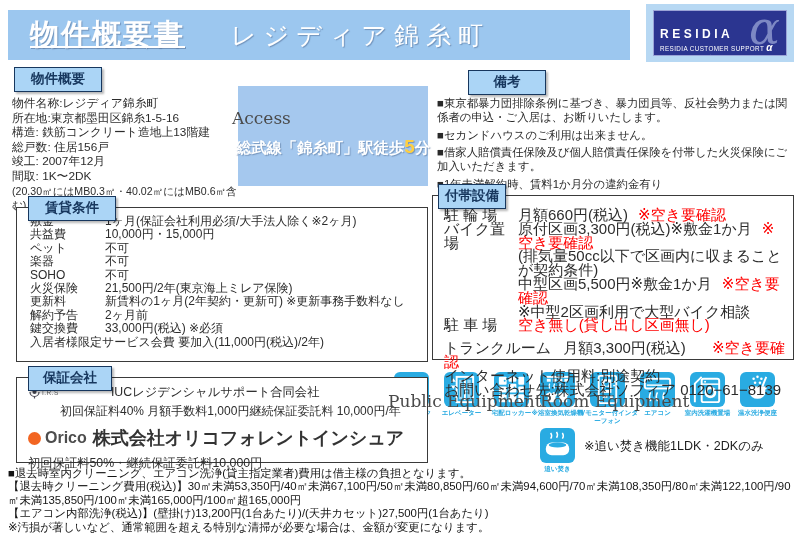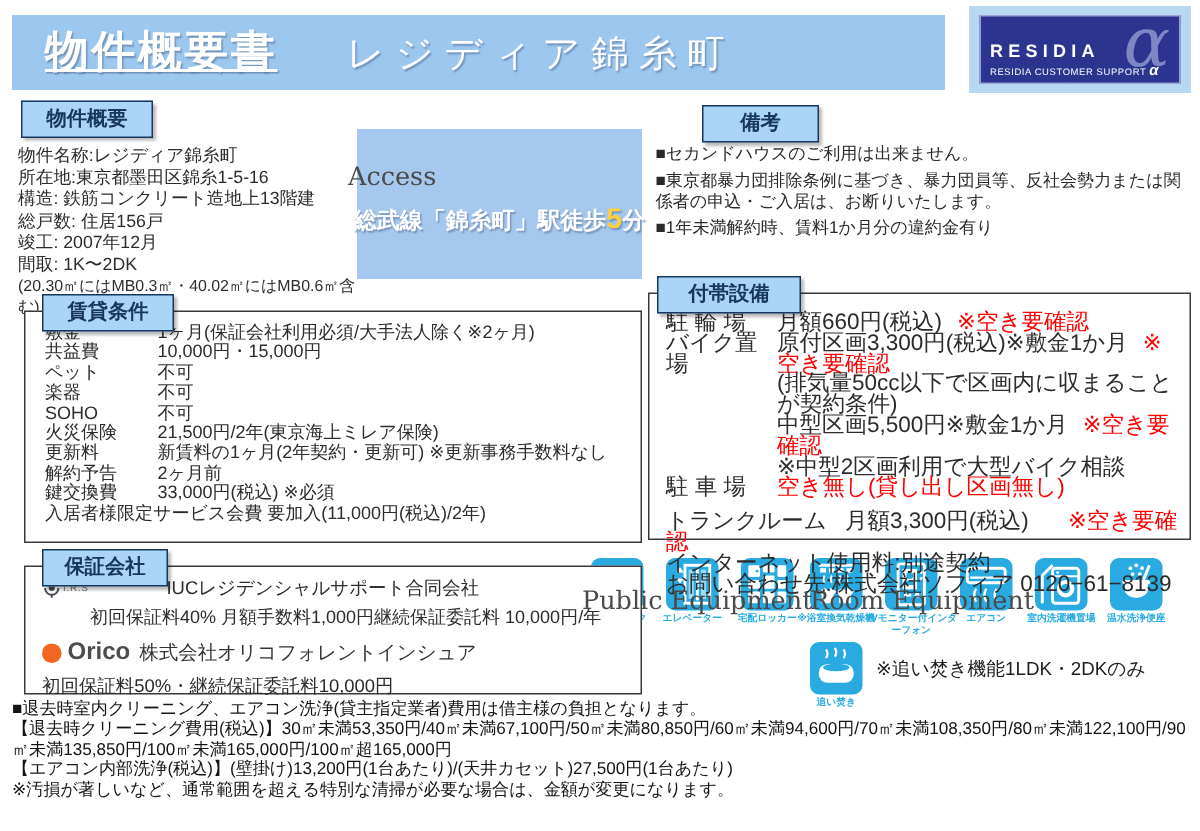--- a/index.html
+++ b/index.html
@@ -57,21 +57,21 @@
 
   
   .gua-content { position:absolute; left:28px; top:384px; width:392px; color:#2c2c2c; z-index:2; }
   .gua-line1 { display:flex; align-items:center; font-size:12.3px;gap:47px; }
   .irs-mark { display:flex; align-items:center; margin-right:5px; }
   .irs-text { font-size:6.5px; color:#666; letter-spacing:.5px; margin-left:1px; }
   .gua-line2 { font-size:12px; margin:2px 0 6px 32px; }
   .gua-line3 { display:flex; align-items:center; }
   .orico-dot { width:13px; height:13px; border-radius:50%; background:#f26522; margin-right:4px; flex:none; }
   .orico-word { font-size:16px; font-weight:bold; color:#4d4d4d; margin-right:6px; }
-  .orico-name { font-size:13px; font-weight:normal; color:#333; }
+  .orico-name { font-size:18px; font-weight:bold; color:#333; }
   .gua-line4 { font-size:12.3px; margin-top:5px; }
 
   
   .eq-row { position:absolute; display:flex; gap:7px; }
   .eq-cell { width:43px; display:flex; flex-direction:column; align-items:center; }
   .eq-icon { width:35px; height:35px; background:#29abe2; border-radius:6px; flex:none; }
   .eq-lbl { width:62px; margin-top:2px; font-size:6.5px; line-height:7.6px; text-align:center; color:#29abe2; font-weight:bold; }
   .reheat-note { position:absolute; left:584px; top:438px; font-size:12.5px; color:#1d1d1d; }
 
   
@@ -110,22 +110,23 @@
 
   <div class="serif-heading" style="left:232px; top:64px;">Access</div>
   <div class="access-box">
     <div class="access-text">
       <span>総武線「錦糸町」駅徒歩</span><span class="access-min">5</span><span>分</span>
     </div>
   </div>
 
   <div class="sec-label" style="left:468px; top:70px; width:78px;">備考</div>
   <div class="remarks">
+    <div class="item">■東京都暴力団排除条例に基づき、暴力団員等、反社会勢力または関係者の申込・ご入居は、お断りいたします。</div>
     <div class="item">■セカンドハウスのご利用は出来ません。</div>
-    <div class="item">■東京都暴力団排除条例に基づき、暴力団員等、反社会勢力または関係者の申込・ご入居は、お断りいたします。</div>
+    <div class="item">■借家人賠償責任保険及び個人賠償責任保険を付帯した火災保険にご加入いただきます。</div>
     <div class="item">■1年未満解約時、賃料1か月分の違約金有り</div>
   </div>
 
   <div class="sec-label" style="left:28px; top:196px; width:88px;">賃貸条件</div>
   <div class="content-box" style="left:16px; top:207px; width:412px; height:155px;"></div>
   <div class="rental-content">
     <div class="rental-row">
         <span class="lbl">敷金</span>
         <span class="val">1ヶ月(保証会社利用必須/大手法人除く※2ヶ月)</span>
       </div>
@@ -157,21 +158,21 @@
         <span class="lbl">解約予告</span>
         <span class="val">2ヶ月前</span>
       </div>
     <div class="rental-row">
         <span class="lbl">鍵交換費</span>
         <span class="val">33,000円(税込) ※必須</span>
       </div>
     <div>入居者様限定サービス会費 要加入(11,000円(税込)/2年)</div>
   </div>
 
-  <div class="sec-label" style="left:438px; top:184px; width:96px;">付帯設備</div>
+  <div class="sec-label" style="left:438px; top:184px; width:68px;">付帯設備</div>
   <div class="content-box" style="left:432px; top:195px; width:362px; height:165px;"></div>
   <div class="fac-content">
     <div class="fac-row">
       <span class="fac-lbl">駐 輪 場</span>
       <span class="fac-val"><span>月額660円(税込)</span><span class="red note-sp">※空き要確認</span></span>
     </div>
     <div class="fac-row">
       <span class="fac-lbl">バイク置場</span>
       <span class="fac-val">
         <span>原付区画3,300円(税込)※敷金1か月</span><span class="red note-sp">※空き要確認</span><br>

